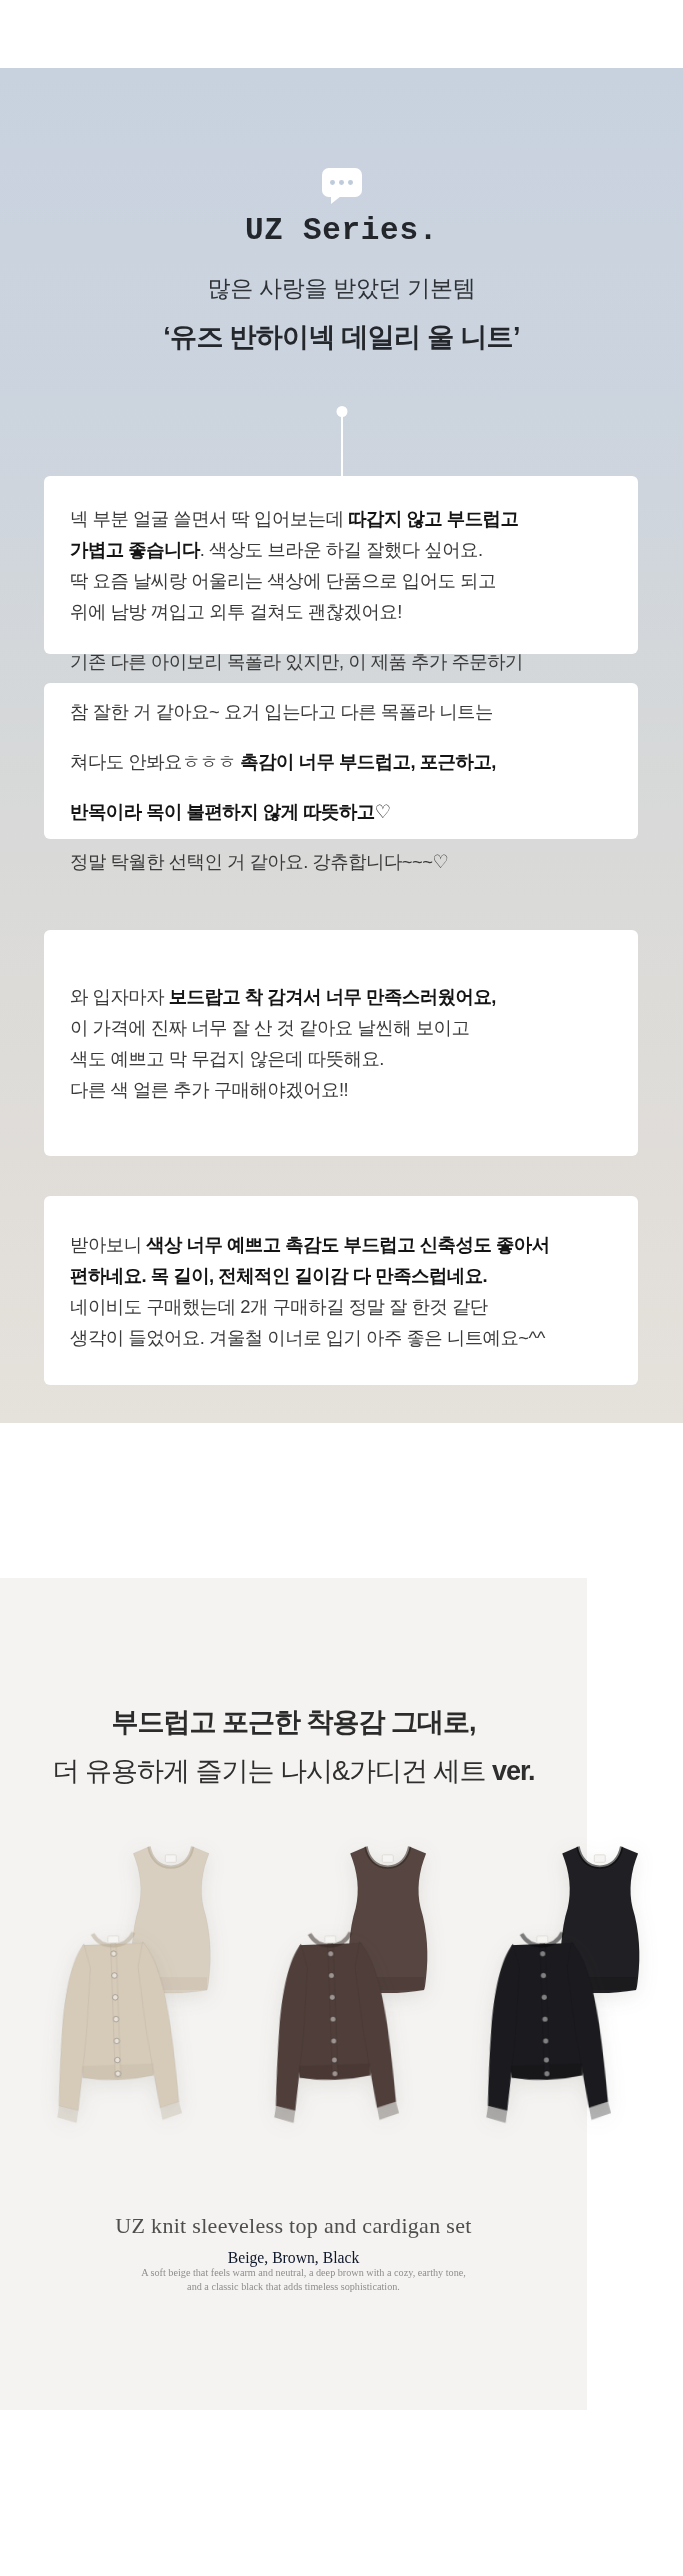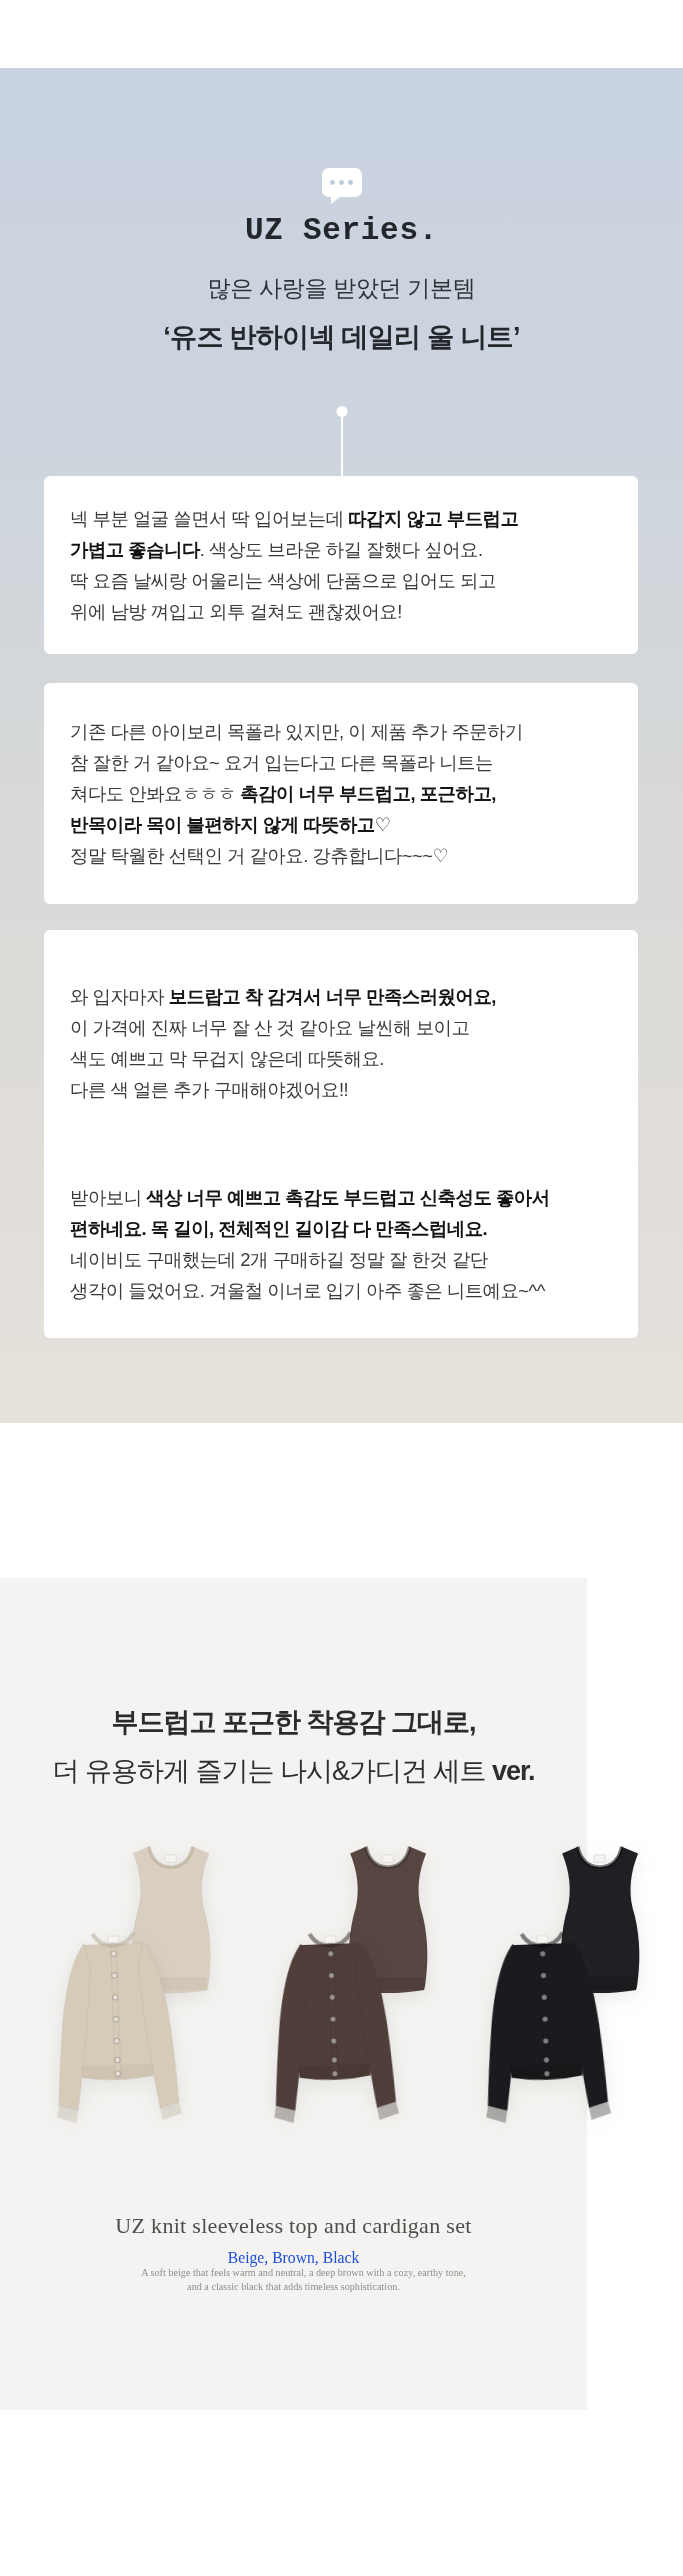--- a/index.html
+++ b/index.html
@@ -19,23 +19,23 @@
   .sub1{position:absolute;top:205px;left:0;width:100%;margin:0;text-align:center;
     font-size:23px;color:#2e3237;letter-spacing:-0.3px;}
   .sub2{position:absolute;top:251px;left:0;width:100%;margin:0;text-align:center;
     font-size:27px;font-weight:700;color:#24272c;letter-spacing:-0.7px;}
   .conn-dot{position:absolute;top:338px;left:50%;transform:translateX(-50%);width:11px;height:11px;border-radius:50%;background:#fff;}
   .conn-line{position:absolute;top:348px;left:50%;transform:translateX(-50%);width:2px;height:61px;background:#fff;}
 
   .review-card{position:absolute;left:44px;width:594px;background:#fff;border-radius:6px;
     box-sizing:border-box;padding:0 26px;display:flex;flex-direction:column;justify-content:center;}
   .review-card.c0{top:408px;height:178px;}
-  .review-card.c1{top:615px;height:221px;}
+  .review-card.c1{top:615px;height:156px;gap:19px;}
   .review-card.c2{top:862px;height:226px;}
-  .review-card.c3{top:1081px;height:189px;}
+  .review-card.c3{top:1128px;height:189px;}
   .rl{margin:0;font-size:18.4px;line-height:31px;color:#3a3a3a;letter-spacing:-0.5px;white-space:nowrap;}
   .rl .b{font-weight:700;color:#141414;}
 
   
   .set-section{position:absolute;top:1578px;left:0;width:587px;height:832px;background:var(--bg,#f4f3f1);}
   .h-line1{position:absolute;top:126px;left:0;width:100%;margin:0;text-align:center;
     font-size:27px;font-weight:700;color:#2b2b2b;letter-spacing:-1px;}
   .h-line2{position:absolute;top:175px;left:0;width:100%;margin:0;text-align:center;
     font-size:27px;font-weight:400;color:#2e2e2e;letter-spacing:-1px;}
   .h-line2 .b{font-weight:700;}
@@ -44,21 +44,21 @@
   .pset.s0{left:27px;top:260px;}
   .pset.s1{left:244px;top:260px;}
   .pset.s2{left:456px;top:260px;}
   .garment{position:absolute;filter:drop-shadow(0 5.5px 9.6px rgba(60,55,45,0.10));}
   .vest{left:81px;top:3.4px;width:127px;height:154px;}
   .cardigan{left:4.1px;top:87px;width:172px;height:206px;transform:rotate(-2deg);}
 
   .en-title{position:absolute;top:635px;left:0;width:100%;margin:0;text-align:center;
     font-family:"Liberation Serif","DejaVu Serif",serif;font-size:22px;color:#4e4e4c;letter-spacing:0.3px;}
   .en-colors{position:absolute;top:671px;left:0;width:100%;margin:0;text-align:center;
-    font-family:"Liberation Serif","DejaVu Serif",serif;font-size:15.7px;color:#1d4ed8;}
+    font-family:"Liberation Serif","DejaVu Serif",serif;font-size:15.7px;color:#0f172a;}
   .en-cap{position:absolute;left:0;width:100%;margin:0;text-align:center;
     font-family:"Liberation Serif","DejaVu Serif",serif;font-size:10.2px;color:#8f8e8c;}
   .cap1{top:689px;padding-left:10px;}
   .cap2{top:703px;}
 </style>
 </head>
 <body>
 
 <div class="page">
 

